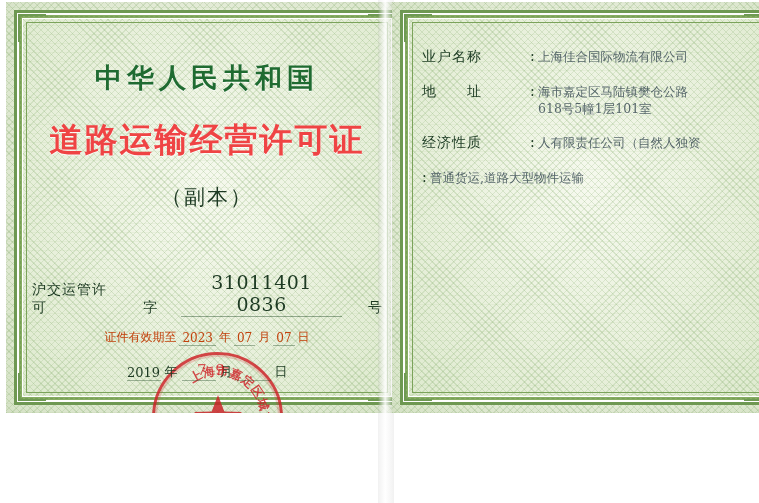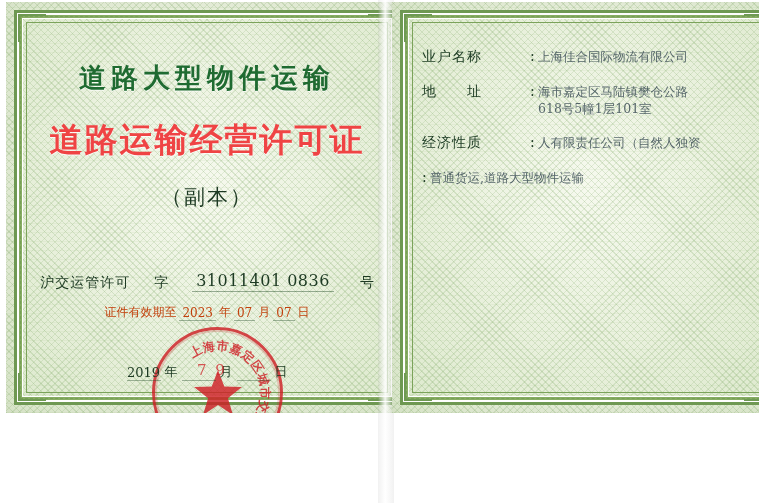--- a/index.html
+++ b/index.html
@@ -120,21 +120,21 @@
     display: flex;
     align-items: flex-end;
     justify-content: center;
     gap: 20px;
     font-family: "DejaVu Serif", "Liberation Serif", serif;
     color: #1d3a23;
   }
   .number-row .lbl { font-size: 14px; letter-spacing: 1px; }
   .number-row .zi  { font-size: 14px; margin: 0 4px; }
   .number-row .val {
-    font-size: 16px;
+    font-size: 19px;
     letter-spacing: 0.5px;
     border-bottom: 1px solid rgba(40,80,45,0.45);
     padding: 0 4px 1px 4px;
     min-width: 96px;
     text-align: center;
   }
   .number-row .hao { font-size: 14px; margin-left: 6px; }
 
   .validity-row {
     margin-top: 12px;
@@ -286,21 +286,21 @@
       <div class="border-outer"></div>
       <div class="border-deco"></div>
       <div class="border-inner"></div>
       <div class="corner tl"></div>
       <div class="corner tr"></div>
       <div class="corner bl"></div>
       <div class="corner br"></div>
 
       <div class="left-content">
 
-        <div class="nation-title">道路大型物件运输</div>
+        <div class="nation-title">中华人民共和国</div>
 
         <div class="doc-title">道路运输经营许可证</div>
 
         <div class="doc-subtitle">（副本）</div>
 
         <div class="number-row">
           <span class="lbl">沪交运管许可</span>
           <span class="zi">字</span>
           <span class="val">31011401 0836</span>
           <span class="hao">号</span>

